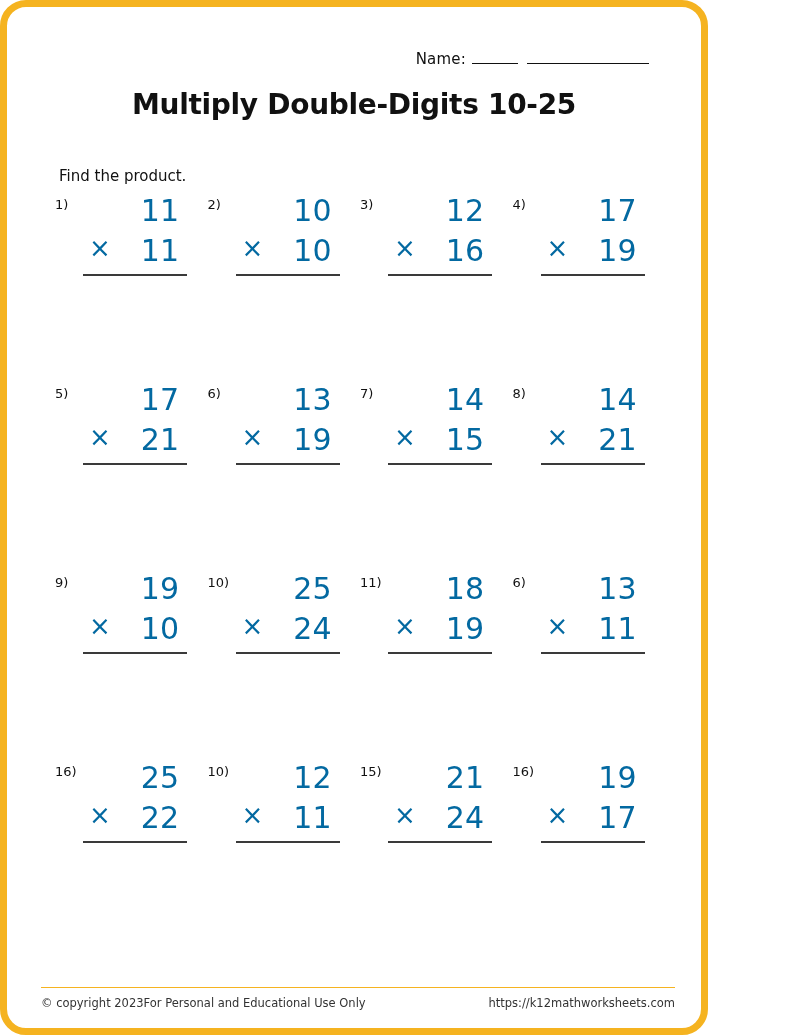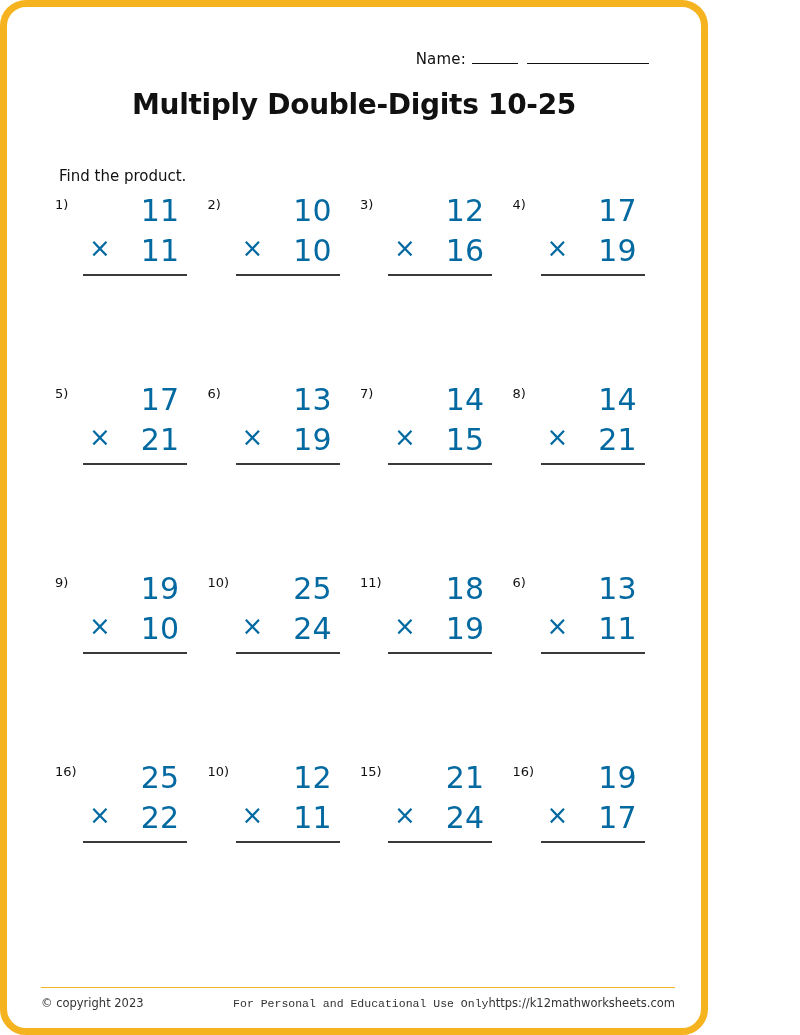--- a/index.html
+++ b/index.html
@@ -126,22 +126,21 @@
   }
   .footer-row {
     display: flex;
     justify-content: space-between;
     align-items: center;
     font-size: 11.5px;
     color: #333;
   }
   .footer-center {
     flex: 1;
-    text-align: right;
-    font-family: Liberation Mono, monospace;
+    text-align: left;
   }
   .footer-right {
     text-align: right;
   }
 </style>
 </head>
 <body>
 
 <div class="page">
   <div class="sheet">

